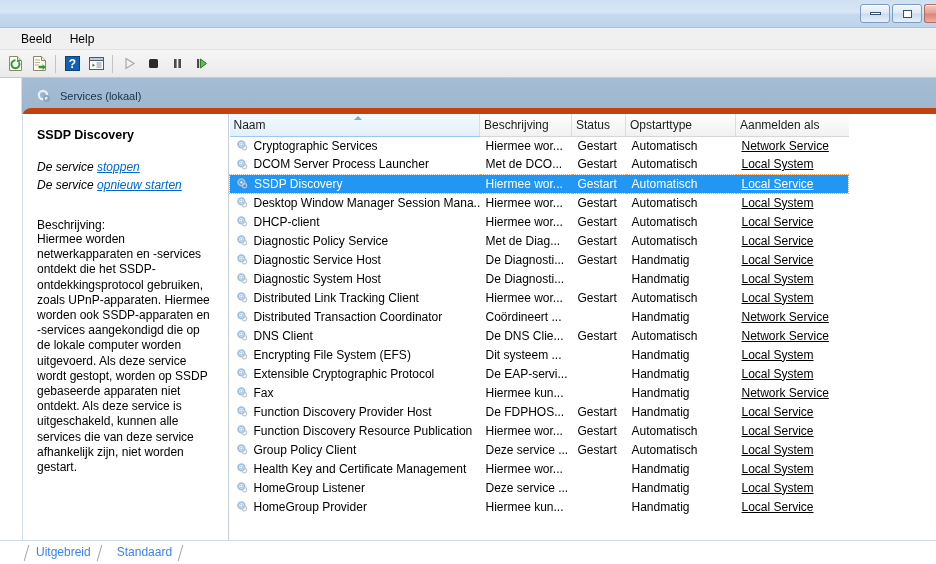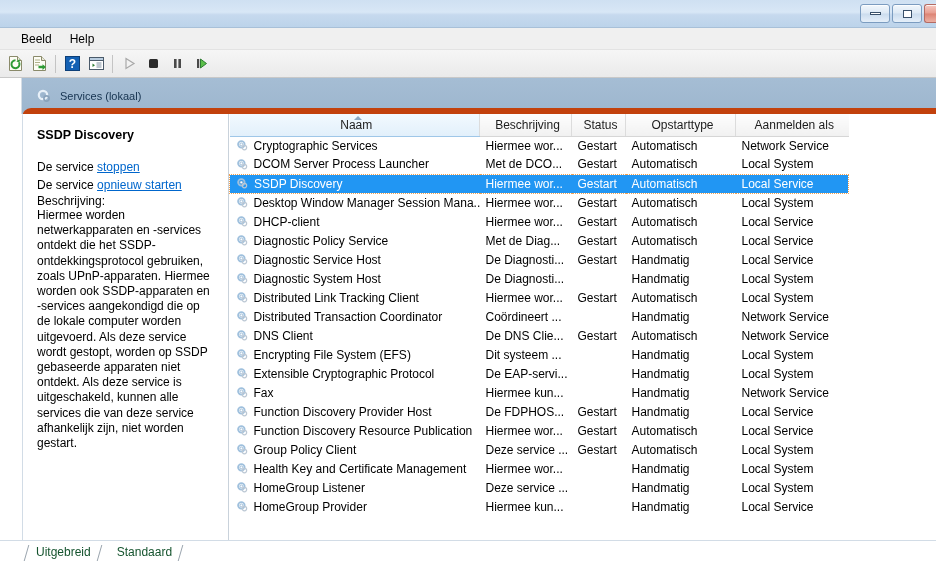--- a/index.html
+++ b/index.html
@@ -117,25 +117,25 @@
     flex: 0 0 206px;
     padding: 14px 12px 0 14px;
     background: #fff;
     border-right: 1px solid #c9d2db;
     overflow: hidden;
   }
   .svc-title {
     font-size: 12.5px; font-weight: bold; color: #000;
     margin-bottom: 16px;
   }
-  .svc-action { font-size: 12px; color: #000; line-height: 18px; }
+  .svc-action { font-size: 12px; color: #000; line-height: 18px; font-style: italic; }
   .svc-link {
     color: #0066cc; text-decoration: underline; cursor: pointer;
   }
-  .desc-head { font-size: 12px; color: #000; }
+  .desc-head { margin-top: 24px; font-size: 12px; color: #000; }
   .desc-body {
     font-size: 12px; color: #000; line-height: 15.2px;
     margin-top: 0px;
   }
 
   
   .listpane {
     flex: 1 1 auto;
     position: relative;
     background: #fff;
@@ -147,21 +147,21 @@
     table-layout: fixed;
   }
   table.svc th {
     height: 22px;
     background: linear-gradient(to bottom, #fdfdfd 0%, #f1f1f1 100%);
     border-right: 1px solid #dcdcdc;
     border-bottom: 1px solid #d6d6d6;
     font-weight: normal;
     font-size: 12px;
     color: #1c1c1c;
-    text-align: center;
+    text-align: left;
     padding: 0 0 0 4px;
     position: relative;
   }
   table.svc th.sorted {
     background: linear-gradient(to bottom, #f2f9fe 0%, #e2f0fb 100%);
     border-bottom: 1px solid #9fc7e8;
   }
   .sortmark {
     position: absolute; left: 50%; top: 2px;
     width: 0; height: 0;
@@ -177,40 +177,40 @@
     white-space: nowrap;
     overflow: hidden;
   }
   tr.row.selected td { background: #2196f3; color: #ffffff; }
   tr.row.selected td.first { position: relative; }
   tr.row.selected { outline: none; }
   td.c-name { width: 250px; }
   td.c-desc { width: 92px; }
   td.c-stat { width: 54px; }
   td.c-start { width: 110px; }
-  td.c-logon { width: 113px; }
+  td.c-logon { width: 113px; text-decoration: underline; }
   .name-cell { display: flex; align-items: center; gap: 5px; }
 
   
   .gear { width: 13px; height: 13px; flex: 0 0 13px; display:block; }
 
   
   .tabstrip {
     position: absolute; left: 0; bottom: 0;
     width: 936px; height: 22px;
     background: #ffffff;
     border-top: 1px solid #d2dce6;
     display: flex; align-items: flex-end;
     padding-left: 22px;
     font-size: 12px;
   }
   .tab {
     position: relative;
     padding: 2px 12px 3px 14px;
-    color: #14532d;
+    color: #3b82f6;
     cursor: default;
   }
   .tab .slash-l, .tab .slash-r {
     position: absolute; top: 2px;
     width: 1px; height: 16px;
     background: #9aa4ae;
   }
   .tab .slash-l { left: 4px; transform: skewX(-16deg); }
   .tab .slash-r { right: 3px; transform: skewX(-16deg); }
   .tab.active { font-weight: normal; }

